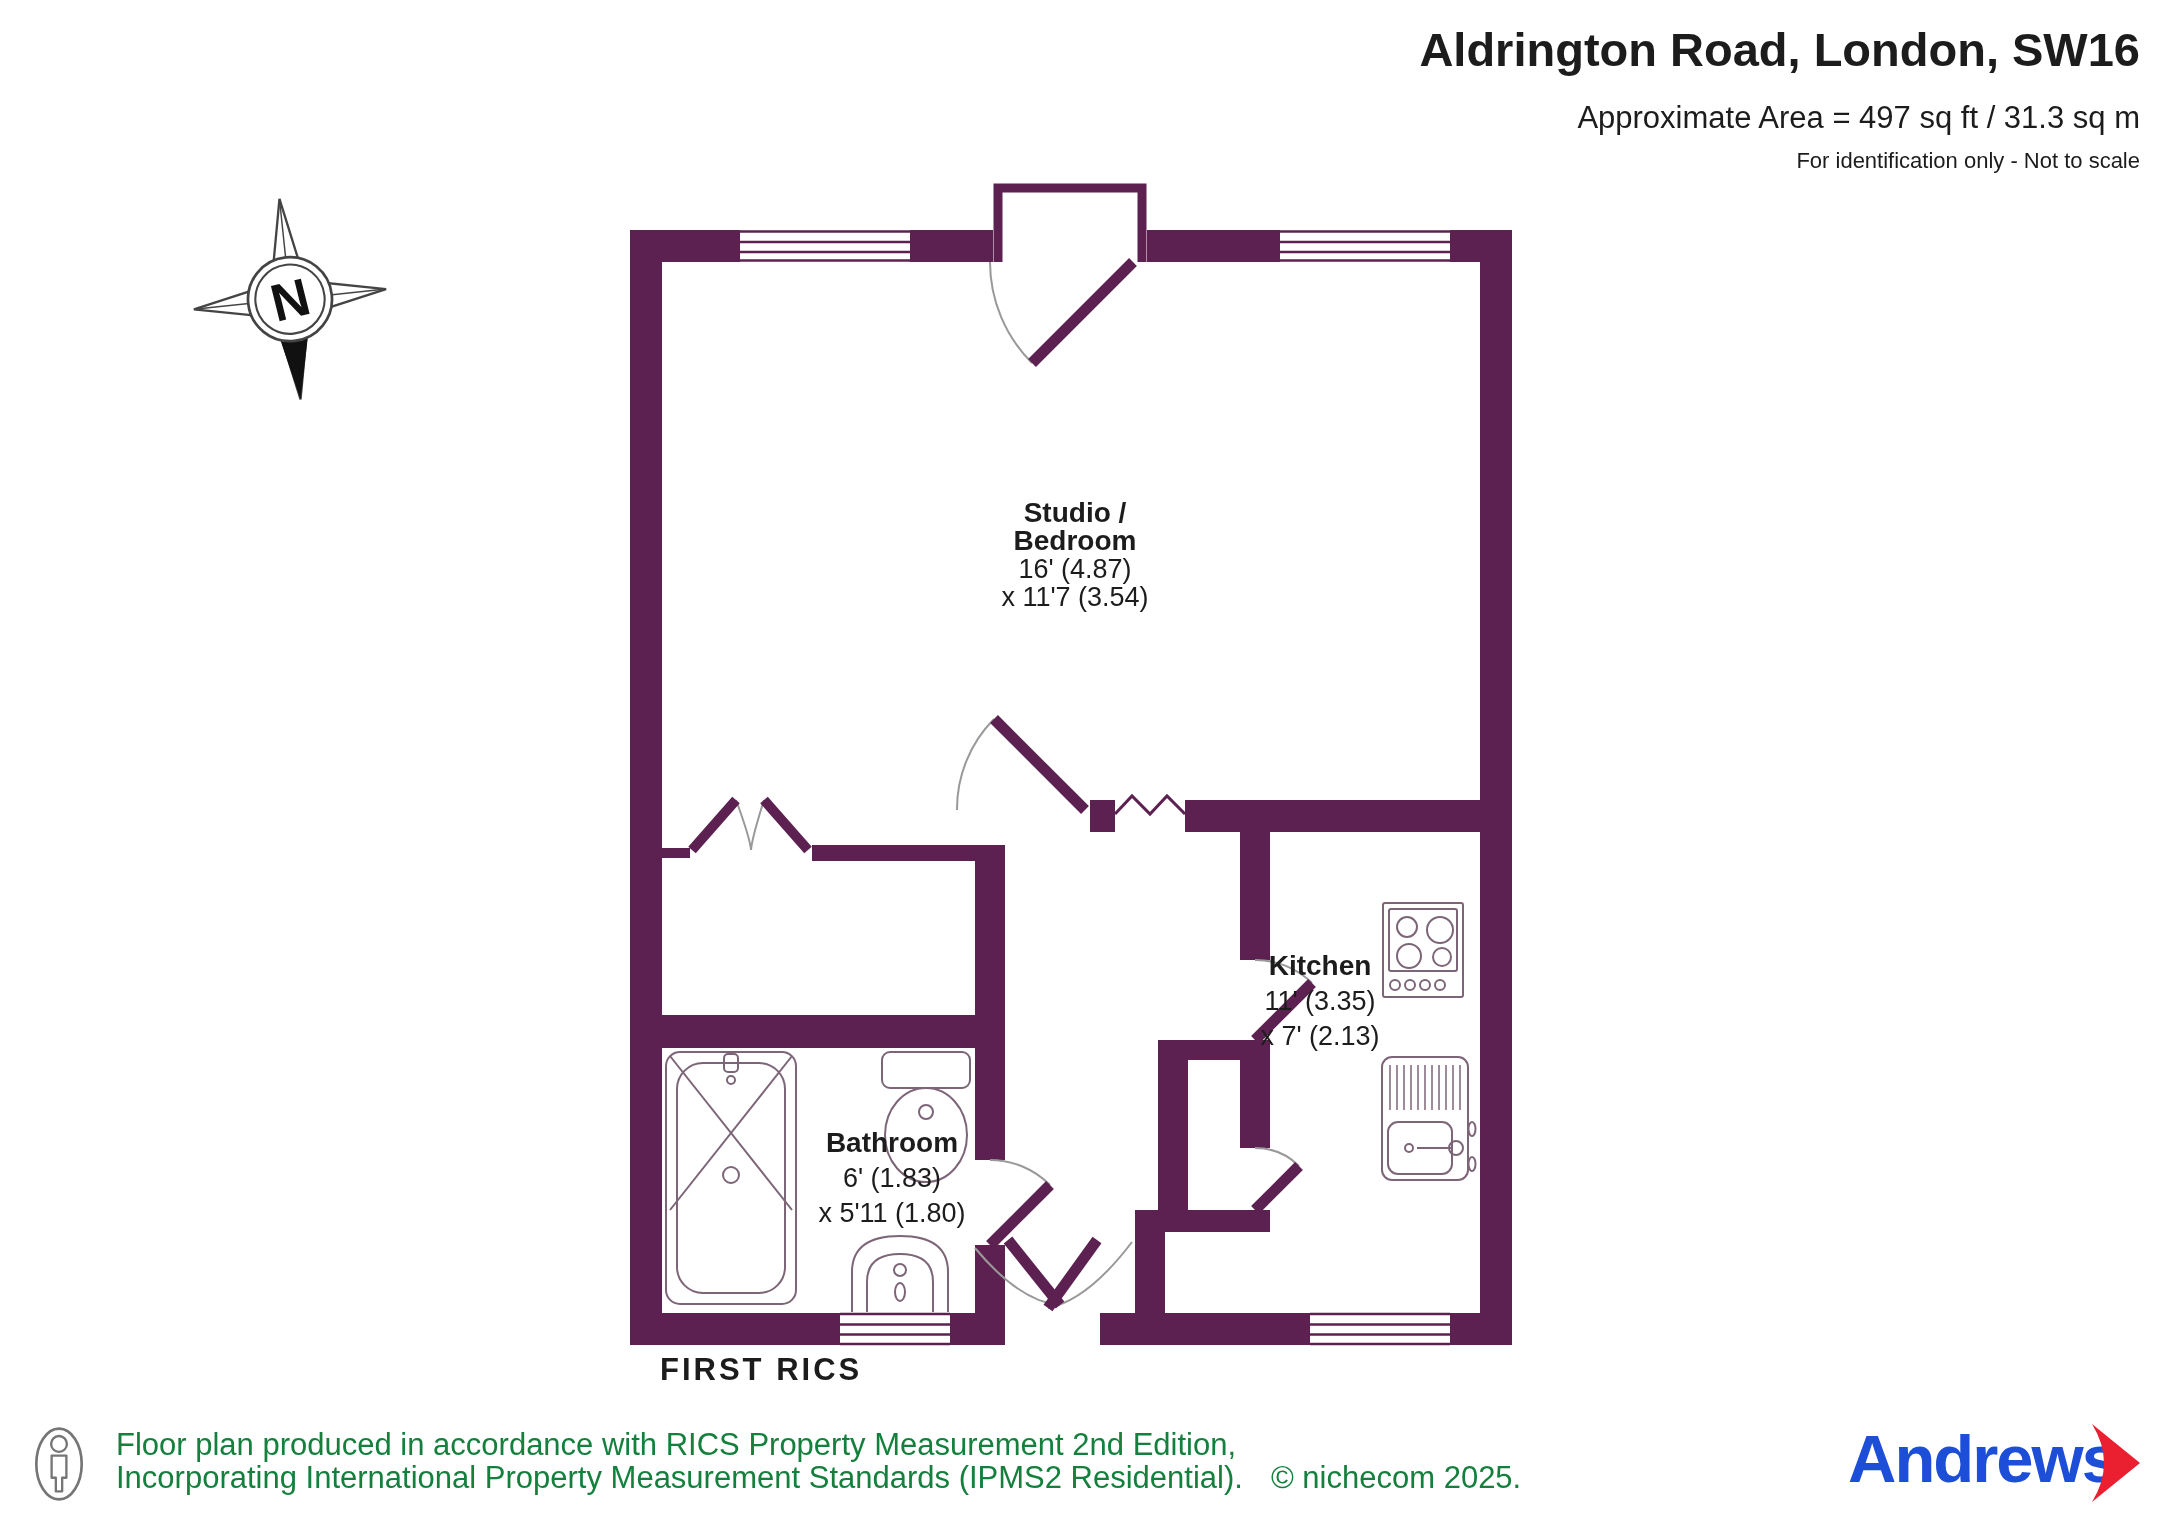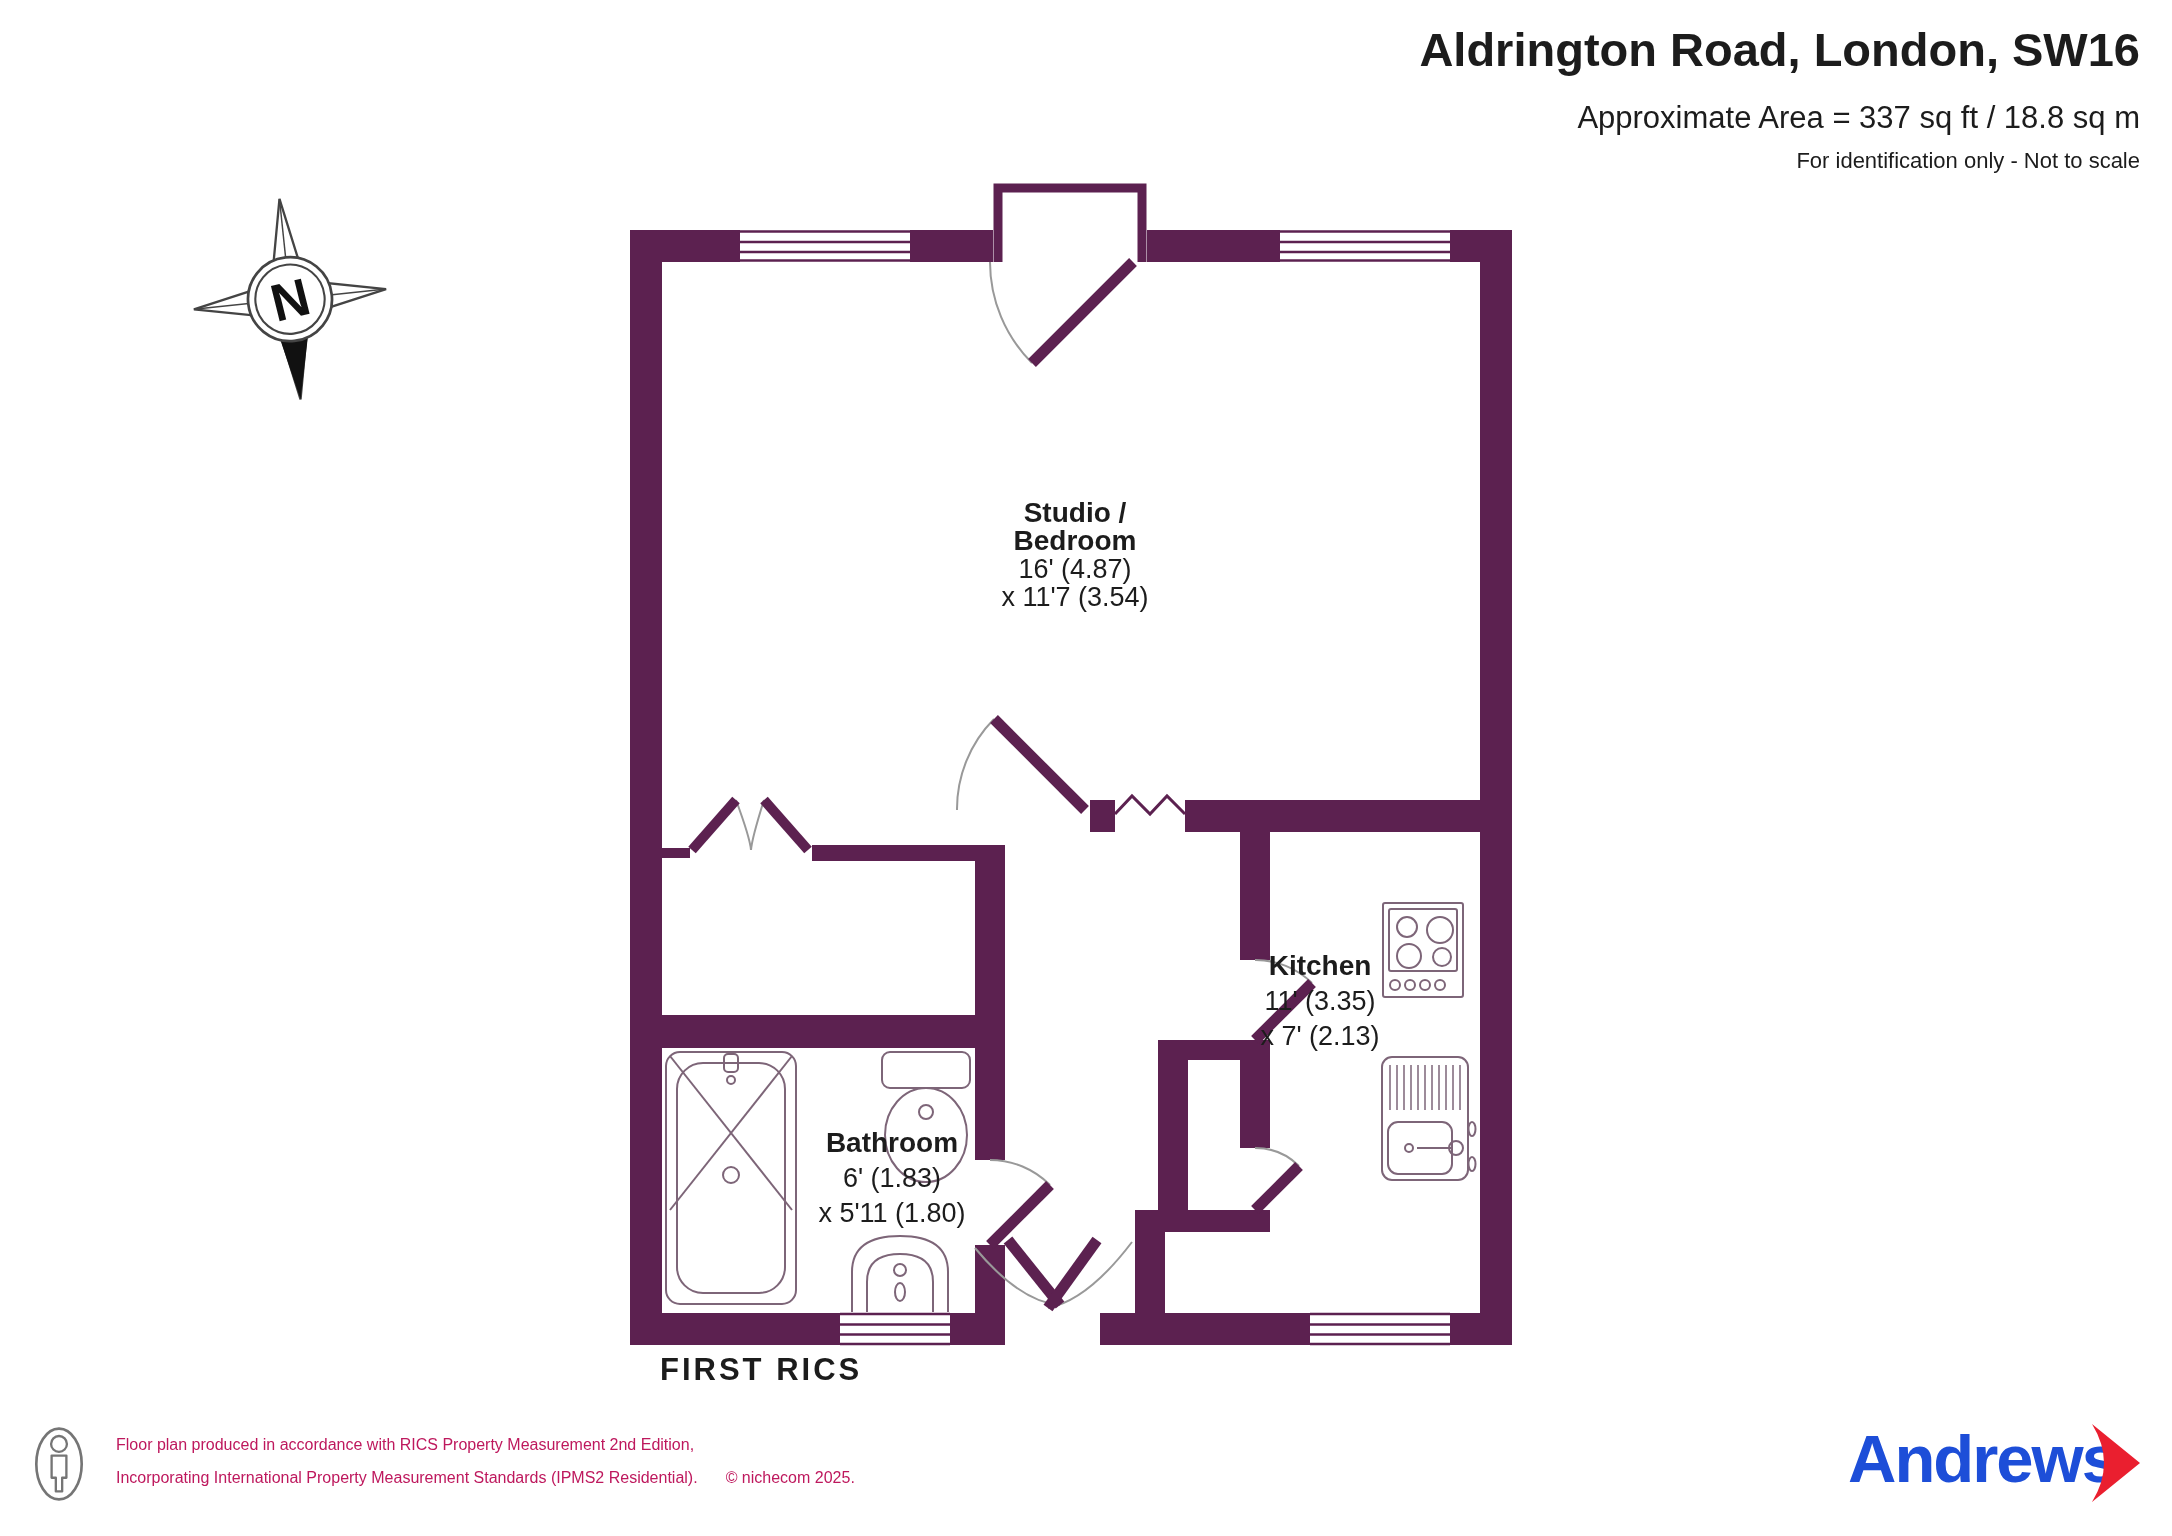--- a/index.html
+++ b/index.html
@@ -9,39 +9,39 @@
   }
   .abs{position:absolute;}
   
   .hdr{right:32px;text-align:right;}
   .hdr-title{top:22px;font-size:47px;font-weight:bold;letter-spacing:0px;}
   .hdr-area{top:100px;font-size:31px;}
   .hdr-note{top:148px;font-size:22px;font-weight:normal;text-align:right;}
   
   .floor-label{left:660px;top:1352px;font-size:31px;font-weight:bold;letter-spacing:3px;}
   
-  .ftr-text{left:116px;top:1428px;font-size:16px;line-height:33px;color:#be185d;}
+  .ftr-text{left:116px;top:1428px;font-size:31px;line-height:33px;color:#15803d;}
   .ftr-text .gap{display:inline-block;margin-left:28px;}
   .brand-name{left:1848px;top:1420px;font-size:67px;font-weight:bold;letter-spacing:-2px;color:#1d4ed8;}
   svg text{font-family:"Liberation Sans", sans-serif;}
   .room-name{font-weight:bold;font-size:28px;fill:#1c1c1c;}
   .room-dim{font-size:27px;fill:#1c1c1c;}
   .wall{fill:#5c2150;}
   .leaf{stroke:#5c2150;stroke-width:11;fill:none;}
   .arc{stroke:#999999;stroke-width:2;fill:none;}
   .fix{stroke:#7d6578;stroke-width:2;fill:none;}
   .winline{stroke:#5c2150;stroke-width:2.5;}
 </style>
 </head>
 <body>
 
 <div>
 
   <div class="abs hdr hdr-title">Aldrington Road, London, SW16</div>
-  <div class="abs hdr hdr-area">Approximate Area = 337 sq ft / 18.8 sq m</div>
+  <div class="abs hdr hdr-area">Approximate Area = 497 sq ft / 31.3 sq m</div>
   <div class="abs hdr hdr-note">For identification only - Not to scale</div>
 
   <svg class="abs" style="left:185px;top:190px;" width="210" height="210" viewBox="0 0 100 100">
     <g transform="rotate(-6 50 52)">
       <g fill="#ffffff" stroke="#444444" stroke-width="1.1">
         <polygon points="50,4 58,44 50,52 42,44"></polygon>
         <polygon points="96,52 58,60 50,52 58,44"></polygon>
         <polygon points="4,52 42,44 50,52 42,60"></polygon>
         <polygon points="50,100 42,60 50,52 58,60"></polygon>
       </g>

